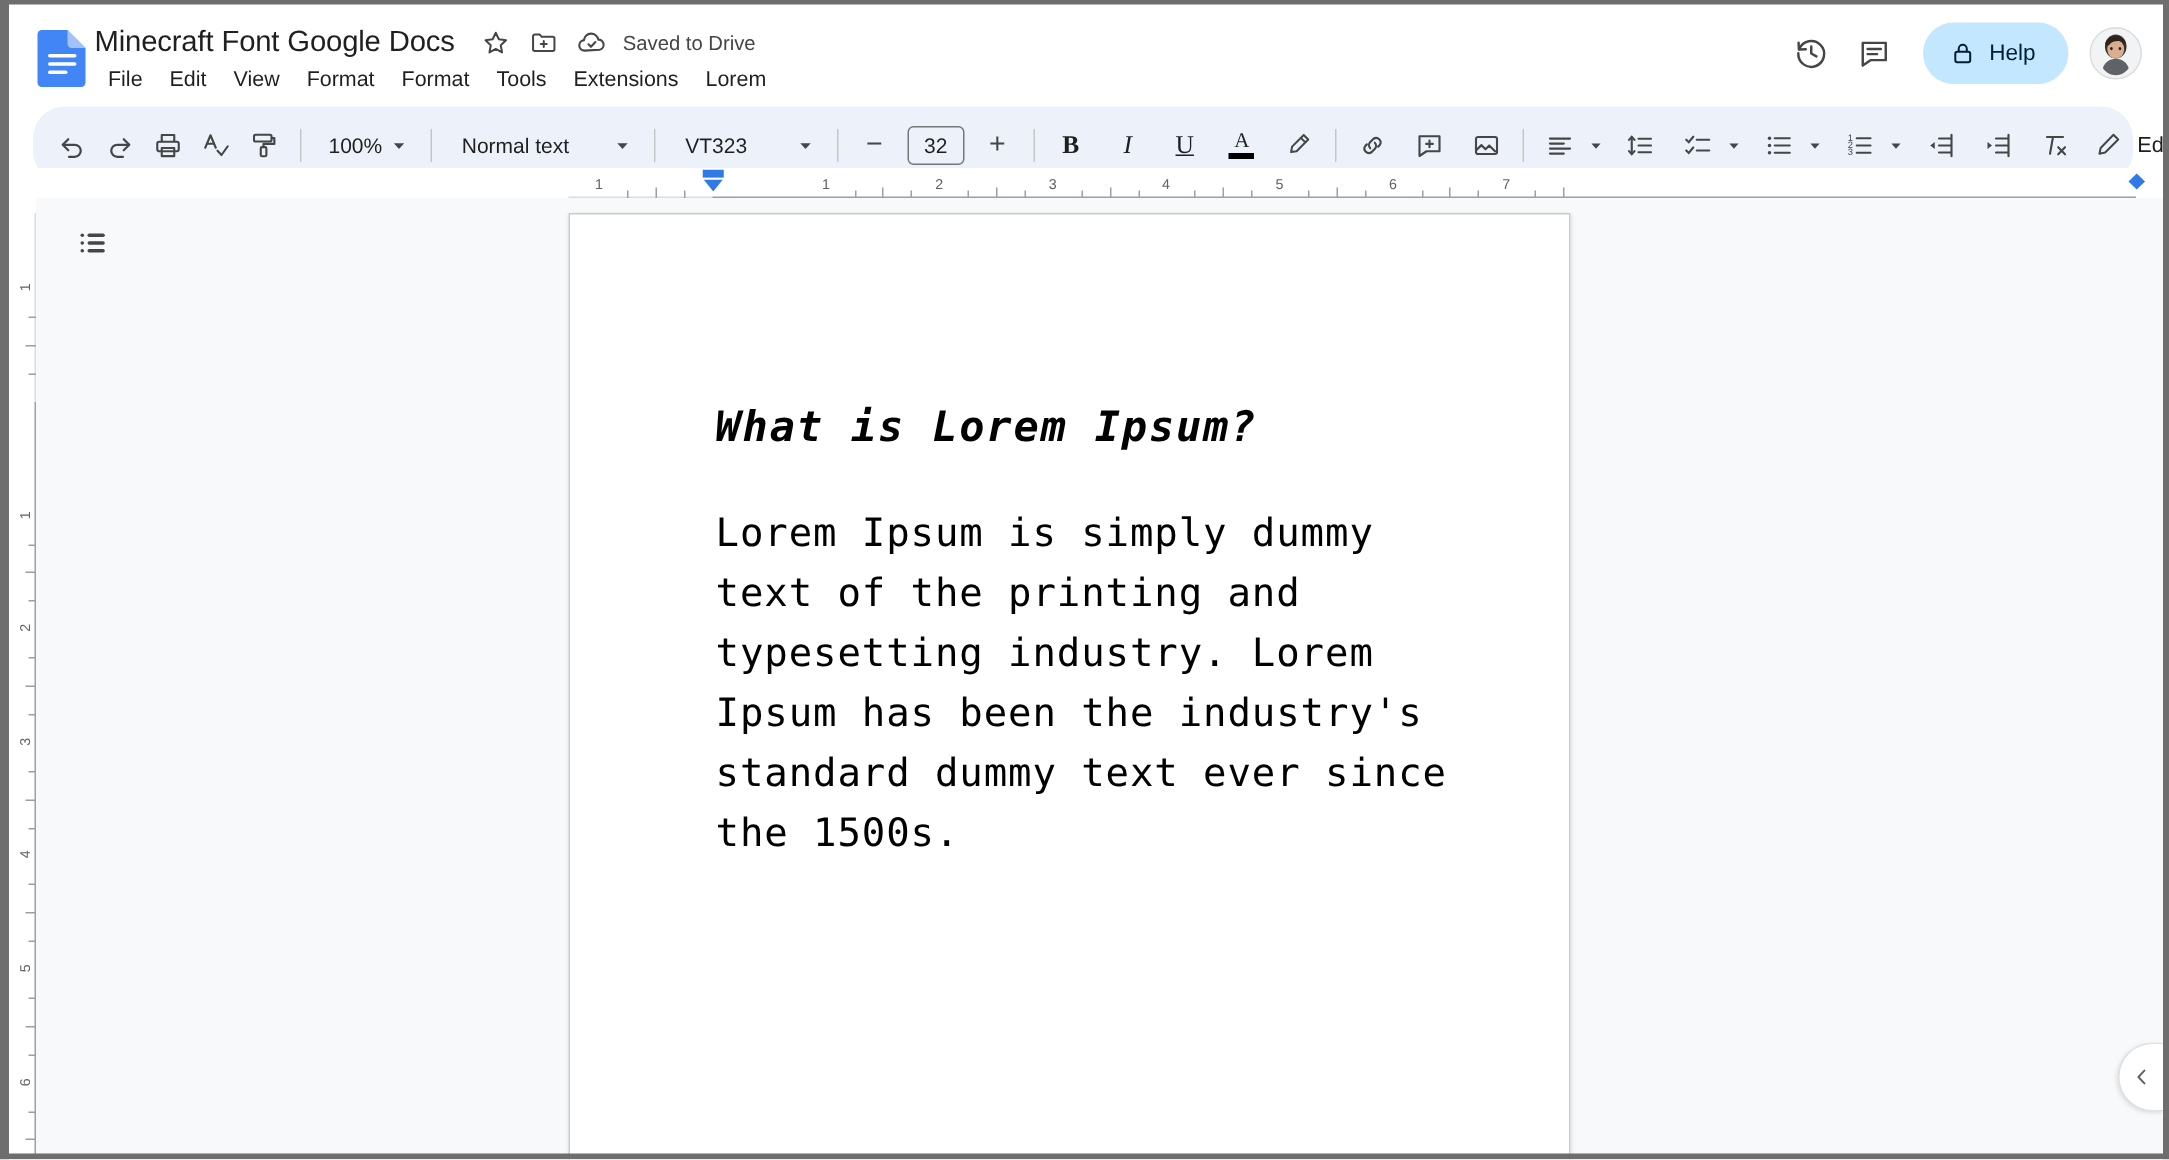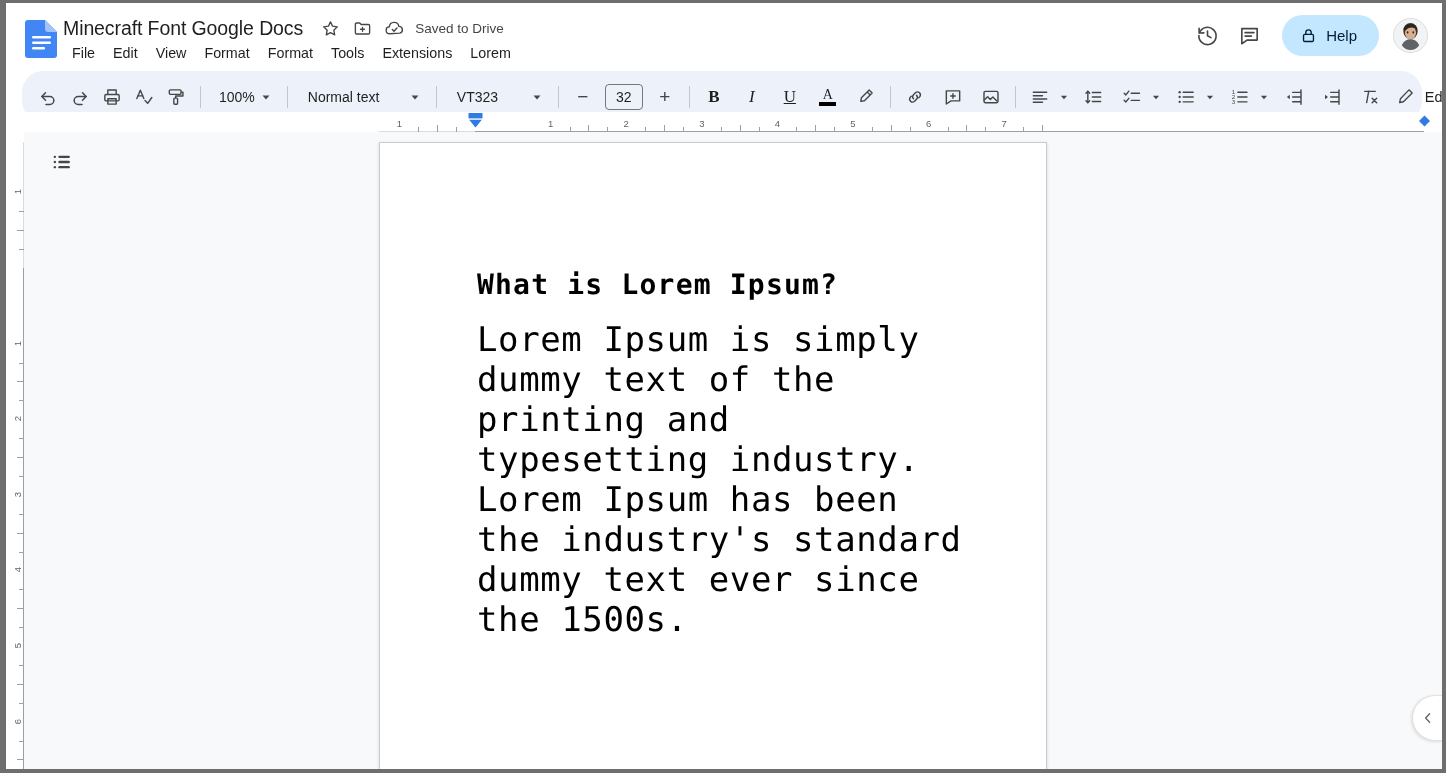--- a/index.html
+++ b/index.html
@@ -198,24 +198,24 @@
   .px-text {
     font-family: "DejaVu Sans Mono", "Liberation Mono", monospace;
     color: #000000;
     letter-spacing: 0px;
     -webkit-font-smoothing: none;
     font-smooth: never;
     text-rendering: geometricPrecision;
   }
   #doc-heading {
     font-size: 28px; font-weight: bold; line-height: 34px;
-    margin-bottom: 18px; letter-spacing: 1.2px;
+    margin-bottom: 34px; letter-spacing: 1.2px; font-style: italic;
   }
   #doc-para {
-    font-size: 34px; line-height: 40px; letter-spacing: 0.6px;
+    font-size: 26px; line-height: 40px; letter-spacing: 0.6px;
     white-space: pre-wrap;
   }
 
   
   #side-toggle {
     position: absolute; right: 4px; top: 695px;
     width: 30px; height: 46px;
     background: #ffffff;
     border: 1px solid #e0e0e0; border-right: none;
     border-radius: 24px 0 0 24px;

